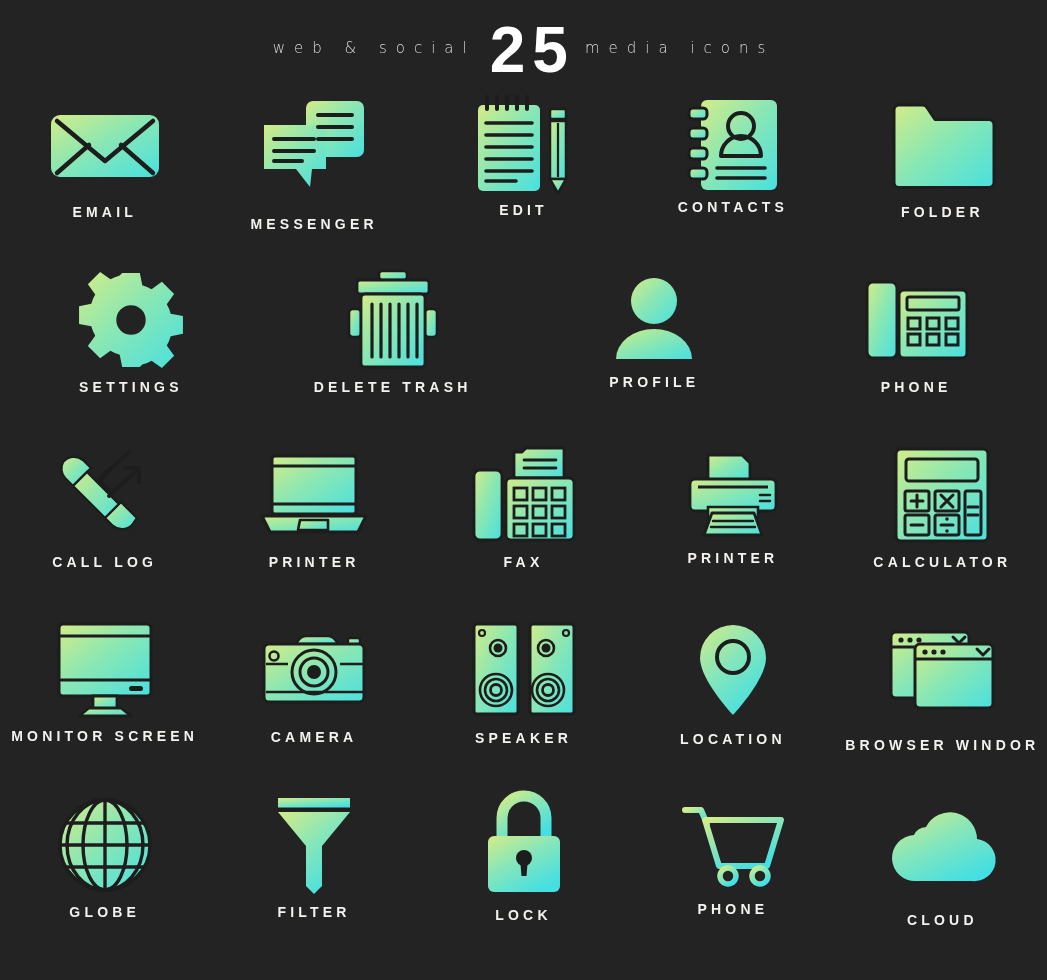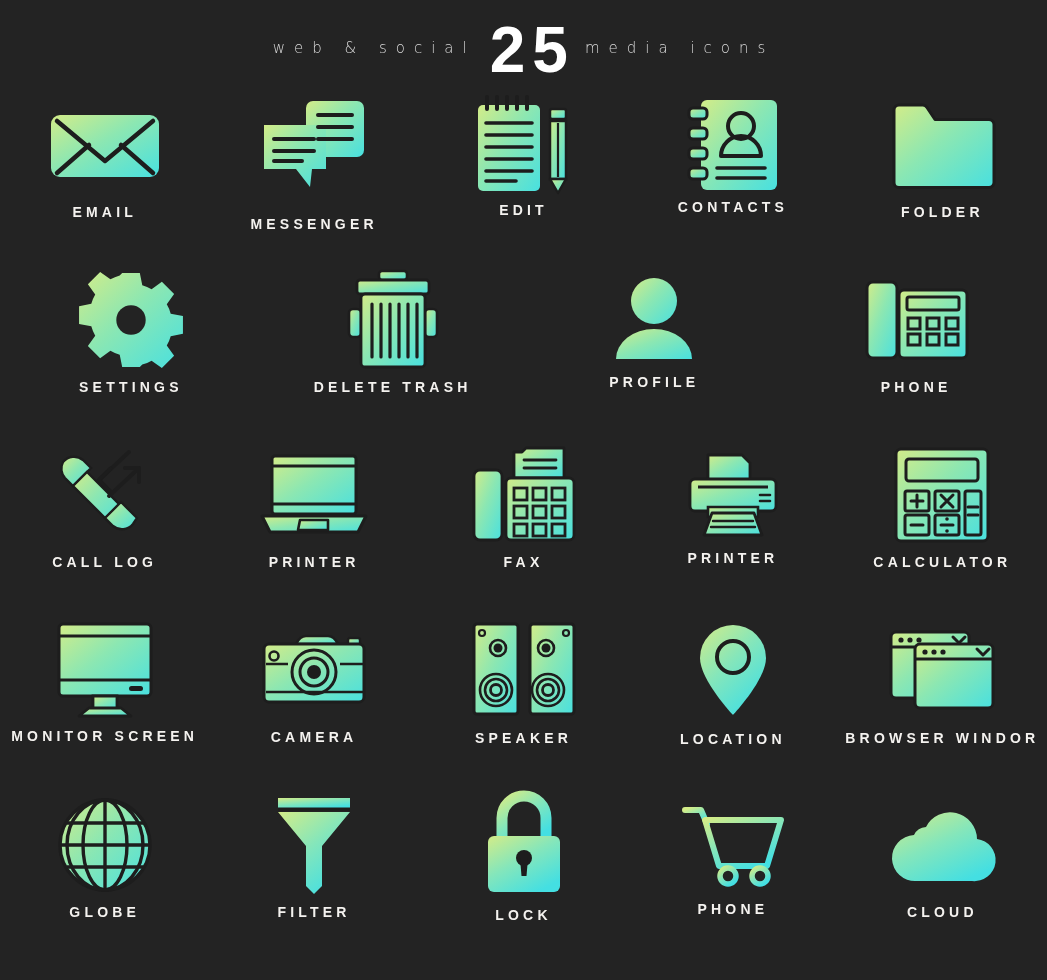--- a/index.html
+++ b/index.html
@@ -70,24 +70,24 @@
   .off-2{margin-top:-2px}
   .off-3{margin-top:-5px}
   .off-4{margin-top:0px}
 
   .r2 .c3 .label{margin-top:-5px}
   .r2 .c4 .label{margin-top:0}
   .r3 .c3 .label{margin-top:-4px}
   .r4 .c0 .label{margin-top:-1px}
   .r4 .c2 .label{margin-top:1px}
   .r4 .c3 .label{margin-top:2px}
-  .r4 .c4 .label{margin-top:1px}
+  .r4 .c4 .label{margin-top:8px}
   .r5 .c2 .label{margin-top:3px}
   .r5 .c3 .label{margin-top:-3px}
-  .r5 .c4 .label{margin-top:0px}
+  .r5 .c4 .label{margin-top:8px}
 
   svg{display:block;overflow:visible}
 </style>
 </head>
 <body>
 
 <div class="page">
 
   <svg width="0" height="0" style="position:absolute" aria-hidden="true">
     <defs>

